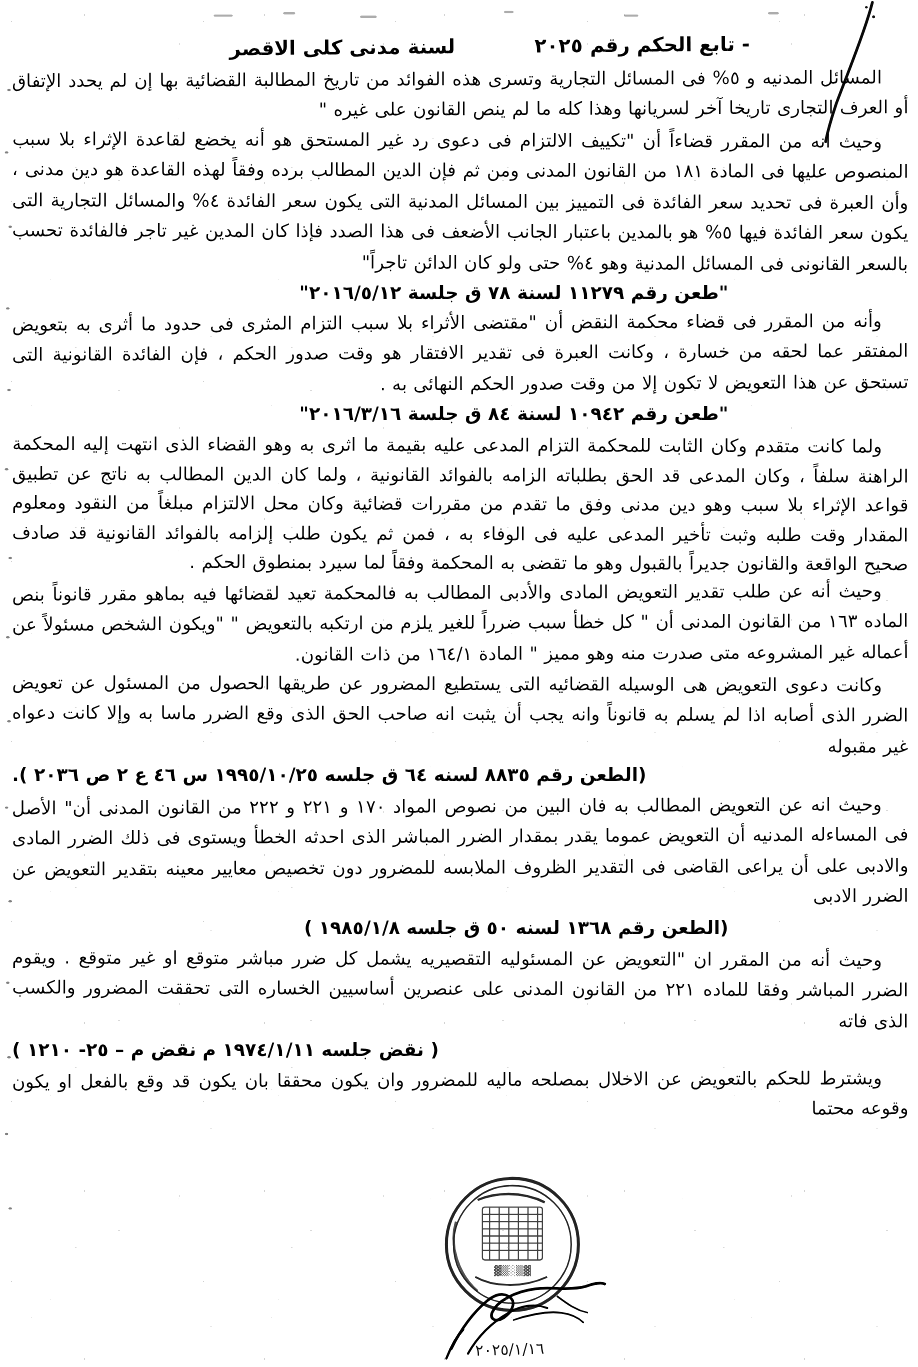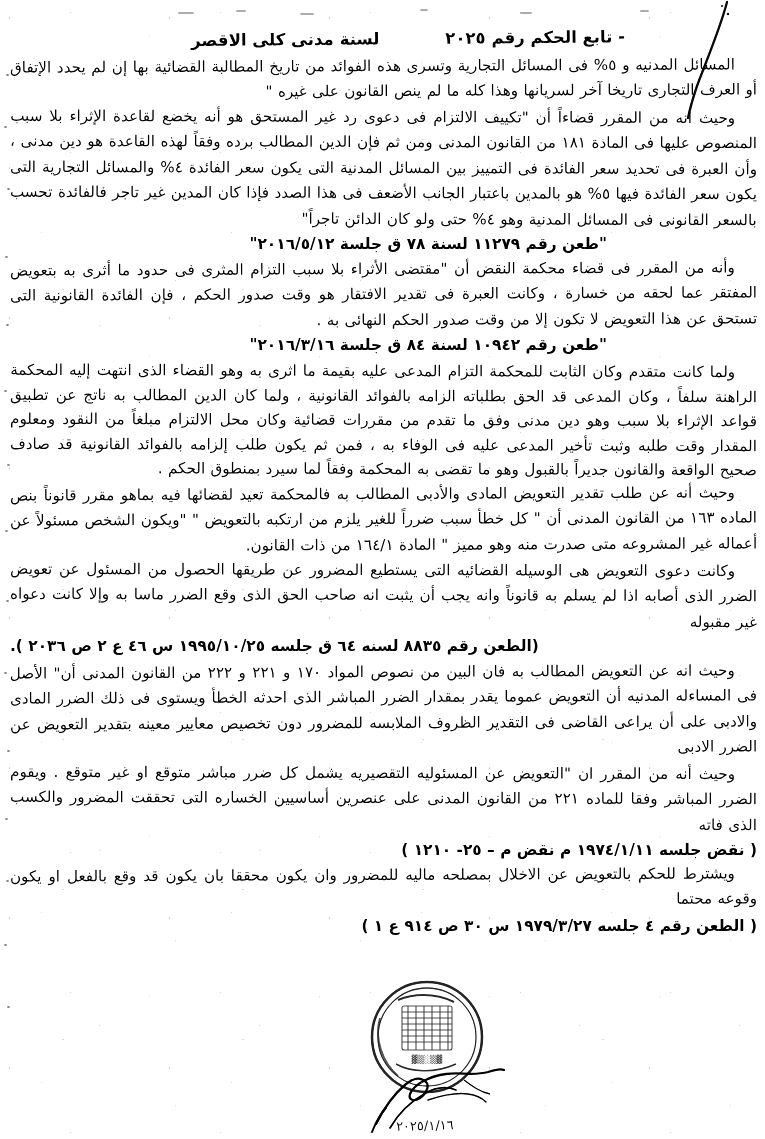--- a/index.html
+++ b/index.html
@@ -87,21 +87,21 @@
     font-size: 15.2px;
     line-height: 25.4px;
     color: #111;
     text-indent: 22px;
     word-spacing: 0.5px;
   }
   p.para.tight { line-height: 24.6px; }
   p.cite {
     margin: 0;
     padding: 0;
-    text-align: right;
+    text-align: left;
     font-weight: bold;
     font-size: 15.4px;
     line-height: 25.4px;
     color: #111;
     text-indent: 0;
   }
   p.cite.shift-right { text-align: right; padding-right: 150px; }
   p.cite.shift-left  { text-align: left; padding-right: 46px; }
   .skew-a { transform: rotate(-0.25deg); }
   .skew-b { transform: rotate(0.18deg); }
@@ -227,28 +227,28 @@
       <p class="para tight skew-b">ولما كانت متقدم وكان الثابت للمحكمة التزام المدعى عليه بقيمة ما اثرى به وهو القضاء الذى انتهت إليه المحكمة الراهنة سلفاً ، وكان المدعى قد الحق بطلباته الزامه بالفوائد القانونية ، ولما كان الدين المطالب به ناتج عن تطبيق قواعد الإثراء بلا سبب وهو دين مدنى وفق ما تقدم من مقررات قضائية وكان محل الالتزام مبلغاً من النقود ومعلوم المقدار وقت طلبه وثبت تأخير المدعى عليه فى الوفاء به ، فمن ثم يكون طلب إلزامه بالفوائد القانونية قد صادف صحيح الواقعة والقانون جديراً بالقبول وهو ما تقضى به المحكمة وفقاً لما سيرد بمنطوق الحكم .</p>
 
       <p class="para skew-a">وحيث أنه عن طلب تقدير التعويض المادى والأدبى المطالب به فالمحكمة تعيد لقضائها فيه بماهو مقرر قانوناً بنص الماده ١٦٣ من القانون المدنى أن " كل خطأ سبب ضرراً للغير يلزم من ارتكبه بالتعويض " "ويكون الشخص مسئولاً عن أعماله غير المشروعه متى صدرت منه وهو مميز " المادة ١٦٤/١ من ذات القانون.</p>
 
       <p class="para skew-b">وكانت دعوى التعويض هى الوسيله القضائيه التى يستطيع المضرور عن طريقها الحصول من المسئول عن تعويض الضرر الذى أصابه اذا لم يسلم به قانوناً وانه يجب أن يثبت انه صاحب الحق الذى وقع الضرر ماسا به وإلا كانت دعواه غير مقبوله</p>
 
       <p class="cite shift-left">(الطعن رقم ٨٨٣٥ لسنه ٦٤ ق جلسه ١٩٩٥/١٠/٢٥ س ٤٦ ع ٢ ص ٢٠٣٦ ).</p>
 
       <p class="para skew-a">وحيث انه عن التعويض المطالب به فان البين من نصوص المواد ١٧٠ و ٢٢١ و ٢٢٢ من القانون المدنى أن" الأصل فى المساءله المدنيه أن التعويض عموما يقدر بمقدار الضرر المباشر الذى احدثه الخطأ ويستوى فى ذلك الضرر المادى والادبى على أن يراعى القاضى فى التقدير الظروف الملابسه للمضرور دون تخصيص معايير معينه بتقدير التعويض عن الضرر الادبى</p>
 
+      <p class="cite shift-right">(الطعن رقم ١٣٦٨ لسنه ٥٠ ق جلسه ١٩٨٥/١/٨ )</p>
 
       <p class="para skew-b">وحيث أنه من المقرر ان "التعويض عن المسئوليه التقصيريه يشمل كل ضرر مباشر متوقع او غير متوقع . ويقوم الضرر المباشر وفقا للماده ٢٢١ من القانون المدنى على عنصرين أساسيين الخساره التى تحققت المضرور والكسب الذى فاته</p>
 
       <p class="cite">( نقض جلسه ١٩٧٤/١/١١ م نقض م – ٢٥- ١٢١٠ )</p>
 
       <p class="para skew-a">ويشترط للحكم بالتعويض عن الاخلال بمصلحه ماليه للمضرور وان يكون محققا بان يكون قد وقع بالفعل او يكون وقوعه محتما</p>
 
-      <p class="cite">( الطعن رقم ٤ جلسه ١٩٧٩/٣/٢٧ س ٣٠ ص ٩١٤ ع ١ )</p>
 
     </div>
   </div>
 
   <svg class="stamp" viewBox="0 0 118 118">
     <circle cx="59" cy="59" r="55" fill="none" stroke="#151515" stroke-width="2.6"></circle>
     <circle cx="59" cy="59" r="49" fill="none" stroke="#151515" stroke-width="1.3"></circle>
     <g stroke="#1a1a1a" stroke-width="1.1" fill="none" opacity="0.9">
       <rect x="34" y="28" width="50" height="44" rx="2"></rect>
       <path d="M34 34 H84 M34 40 H84 M34 46 H84 M34 52 H84 M34 58 H84 M34 64 H84"></path>

